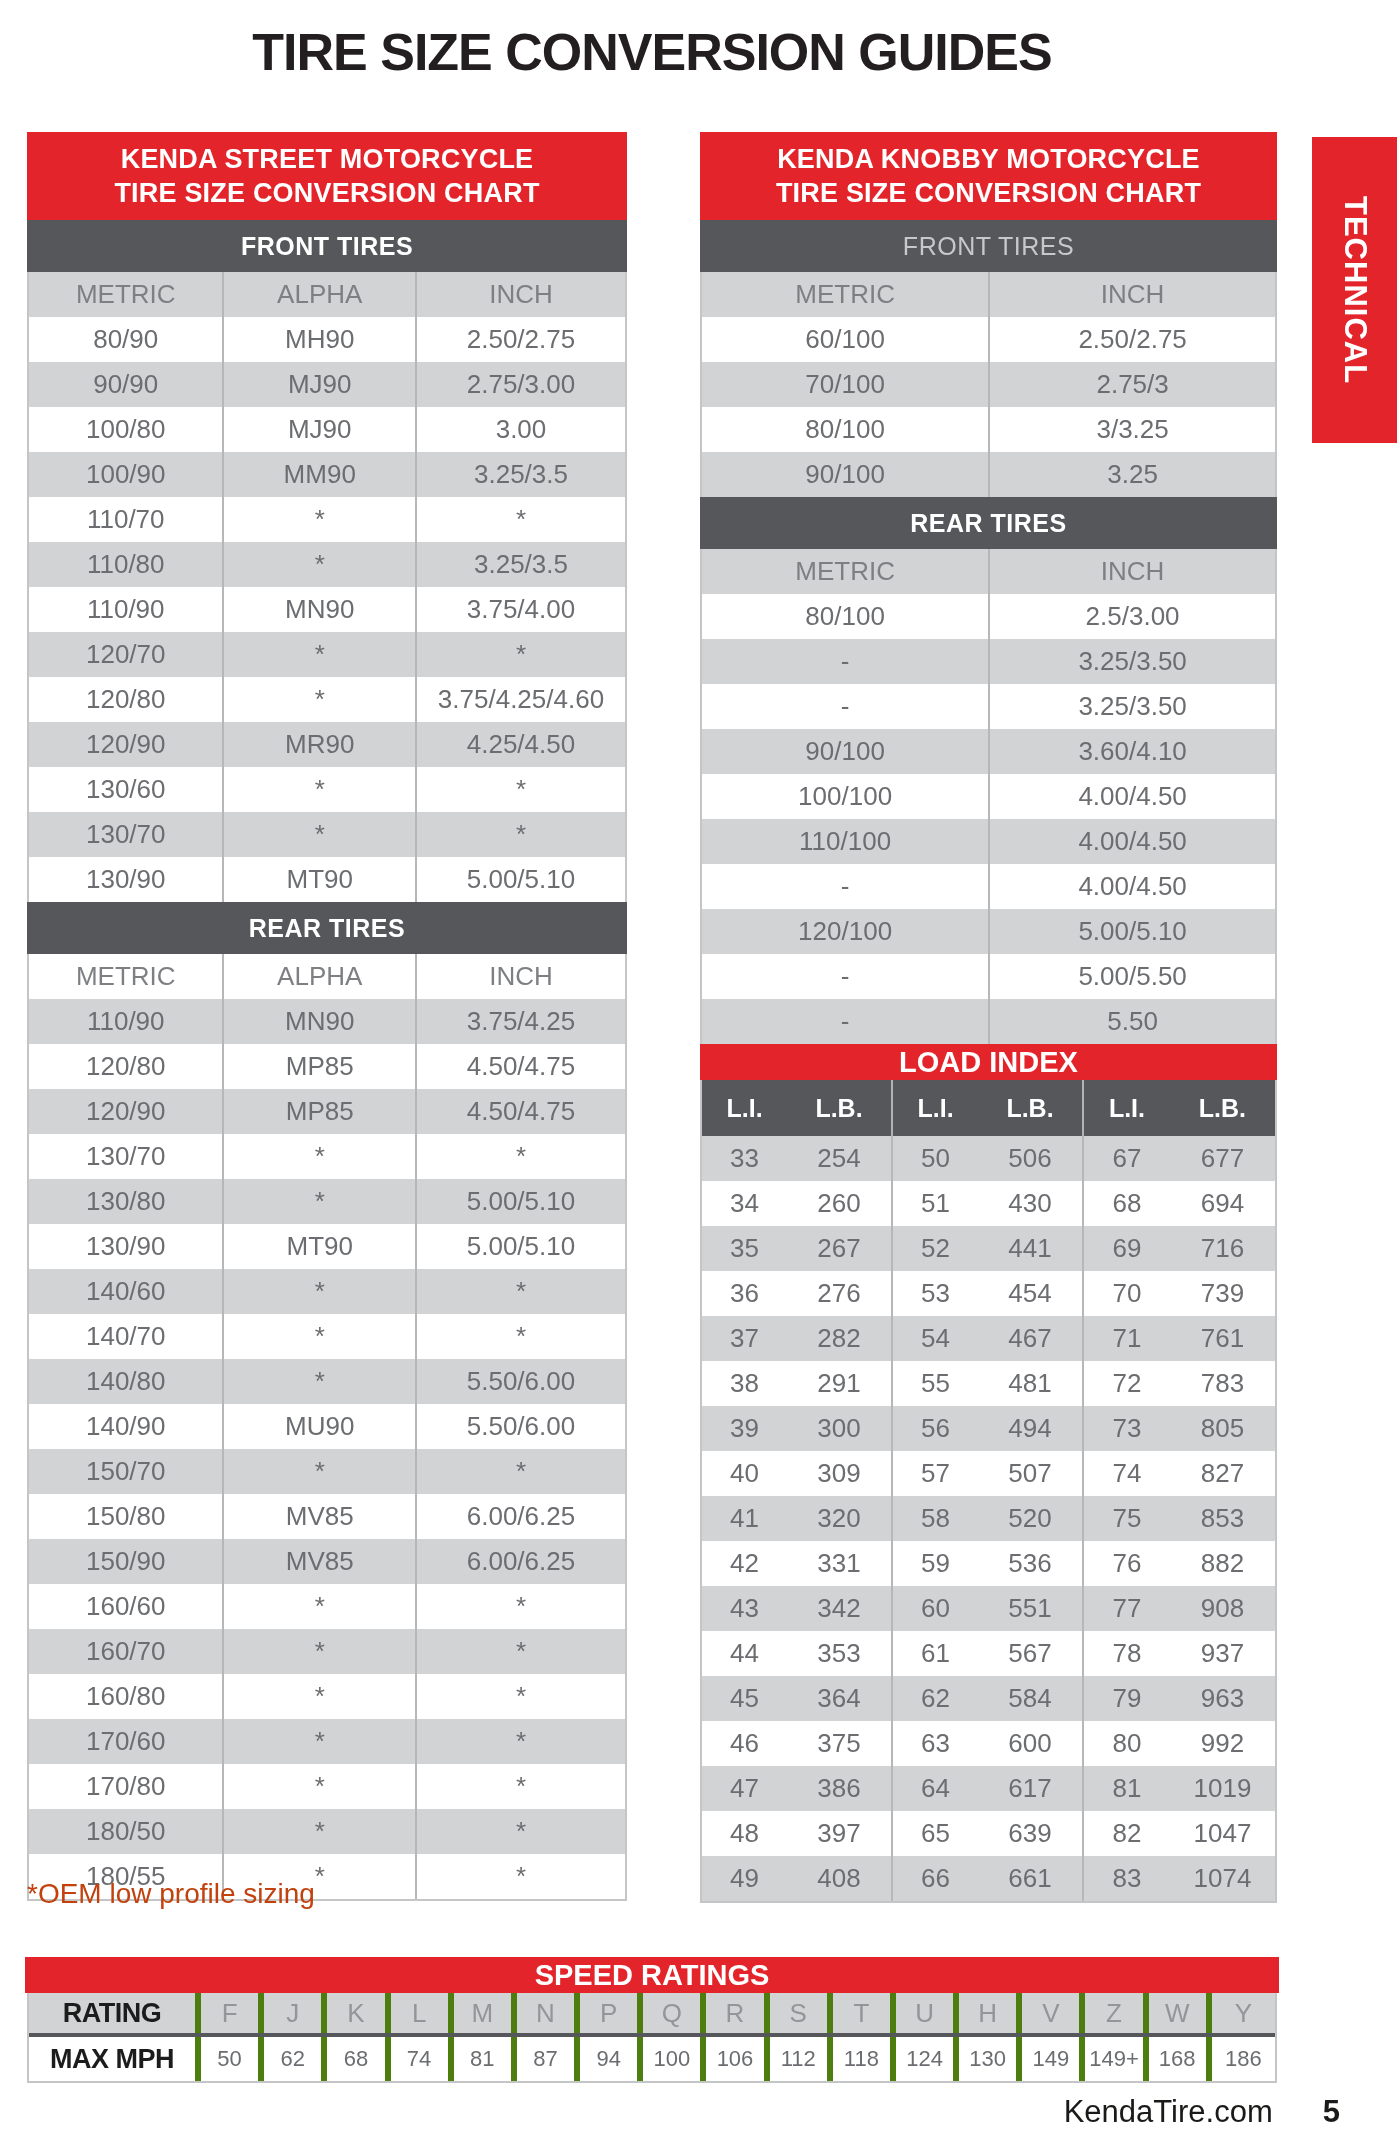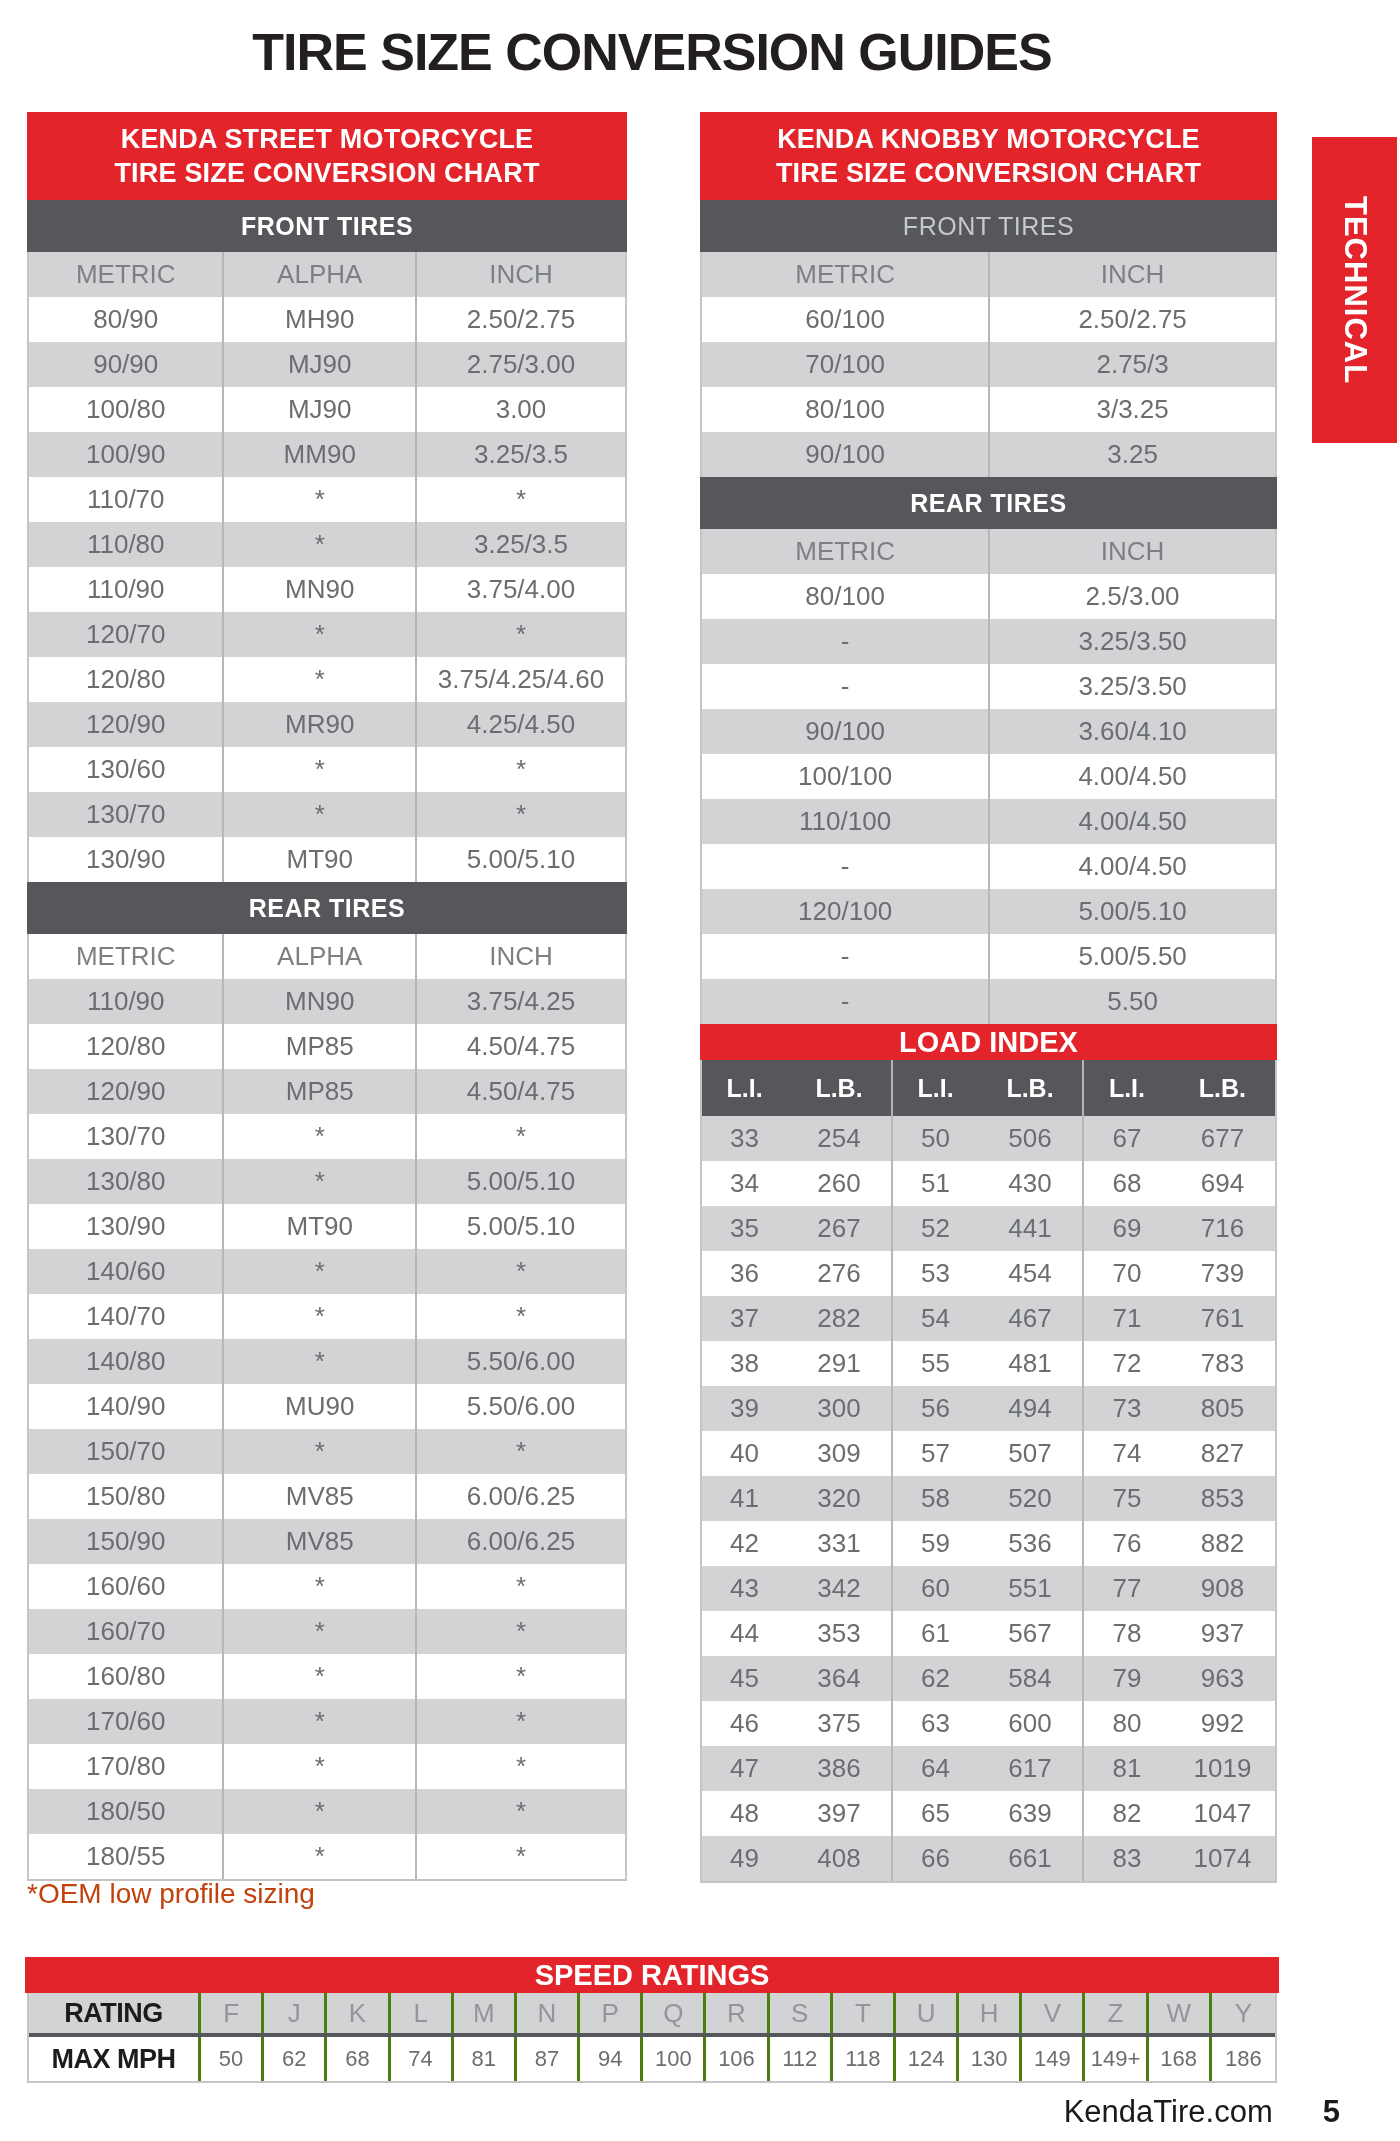--- a/index.html
+++ b/index.html
@@ -16,21 +16,21 @@
   .page{
     position:relative; width:1400px; height:2141px; background:#fff;
     font-family:"Liberation Sans", sans-serif; overflow:hidden;
   }
   .title{
     position:absolute; top:22px; left:27px; width:1250px; margin:0;
     text-align:center; font-size:52px; font-weight:900; letter-spacing:-1px;
     color:#231F20;
   }
   
-  .tbl{ position:absolute; top:112px; }
+  .tbl{ position:absolute; top:132px; }
   .tbl.street{ left:27px;  width:600px; }
   .tbl.knobby{ left:700px; width:577px; }
   .red-hdr{
     height:88px; background:var(--red); color:#fff; font-weight:bold;
     font-size:27px; line-height:34px; letter-spacing:0.2px;
     display:flex; flex-direction:column; justify-content:center; text-align:center;
   }
   .tbl-body{ border:2px solid var(--border); border-top:none; background:#fff; }
   .bar{
     height:52px; background:var(--dark); color:#fff; font-weight:bold;
@@ -95,21 +95,21 @@
   }
   .foot .pagenum{ font-weight:bold; }
   
   .speed{ position:absolute; left:27px; top:1957px; width:1250px; }
   .speed-body{ border:2px solid var(--border); border-top:none; background:#fff; }
   .srow{
     display:grid; grid-template-columns:172px repeat(17,1fr); height:44px;
   }
   .srow .cell{
     display:flex; align-items:center; justify-content:center;
-    border-right:3px solid #4d7c0f; height:100%;
+    border-right:6px solid #4d7c0f; height:100%;
   }
   .srow .cell:last-child{ border-right:none; }
   .rating-row{ background:var(--gray); color:#939598; font-size:26px;
     border-bottom:4px solid var(--dark); }
   .mph-row{ background:#fff; color:var(--txt); font-size:22px; }
   .srow .label{ font-weight:bold; color:#1C1C1C; font-size:27px; letter-spacing:-0.5px; }
 </style>
 </head>
 <body>
 

